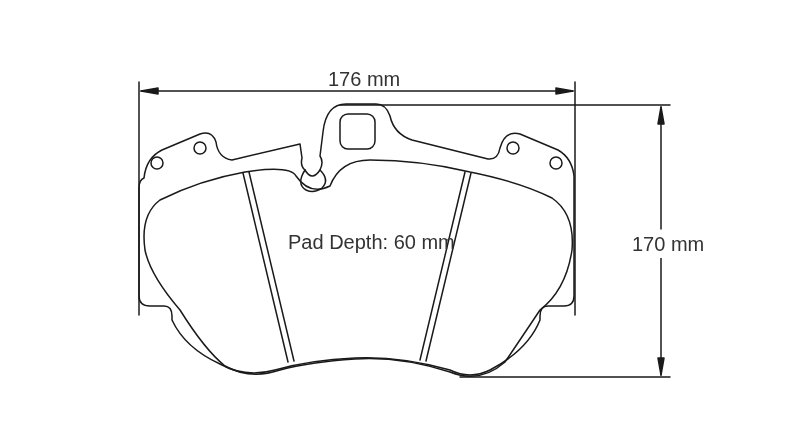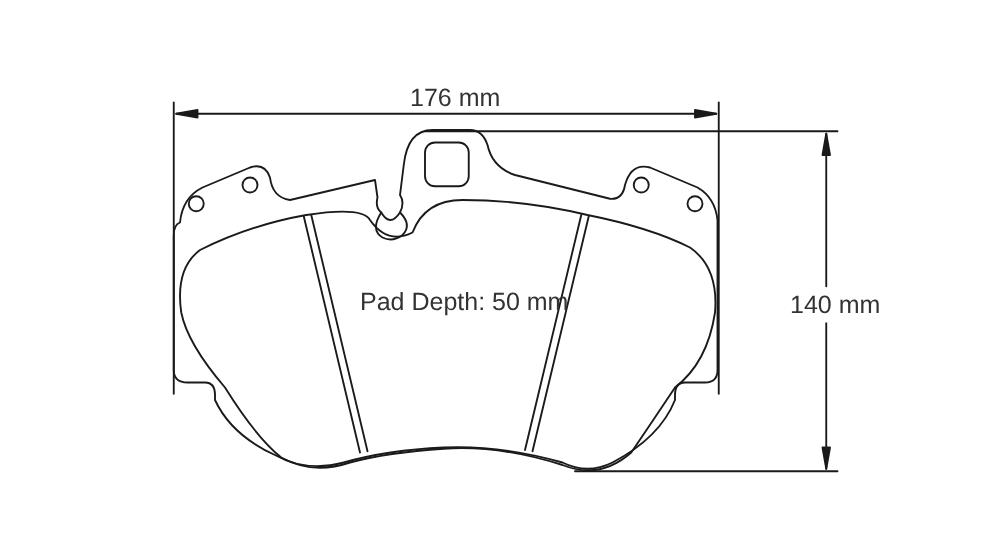--- a/index.html
+++ b/index.html
@@ -103,14 +103,14 @@
       <line x1="249" y1="172" x2="294" y2="361"></line>
     </g>
     <g>
       <line x1="465" y1="172" x2="420" y2="360"></line>
       <line x1="471" y1="173" x2="426" y2="361"></line>
     </g>
   </g>
 </svg>
 
 <div class="lbl" id="width-label">176 mm</div>
-<div class="lbl" id="height-label">140 mm</div>
-<div class="lbl" id="depth-label">Pad Depth: 50 mm</div>
+<div class="lbl" id="height-label">170 mm</div>
+<div class="lbl" id="depth-label">Pad Depth: 60 mm</div>
 
 </body></html>

